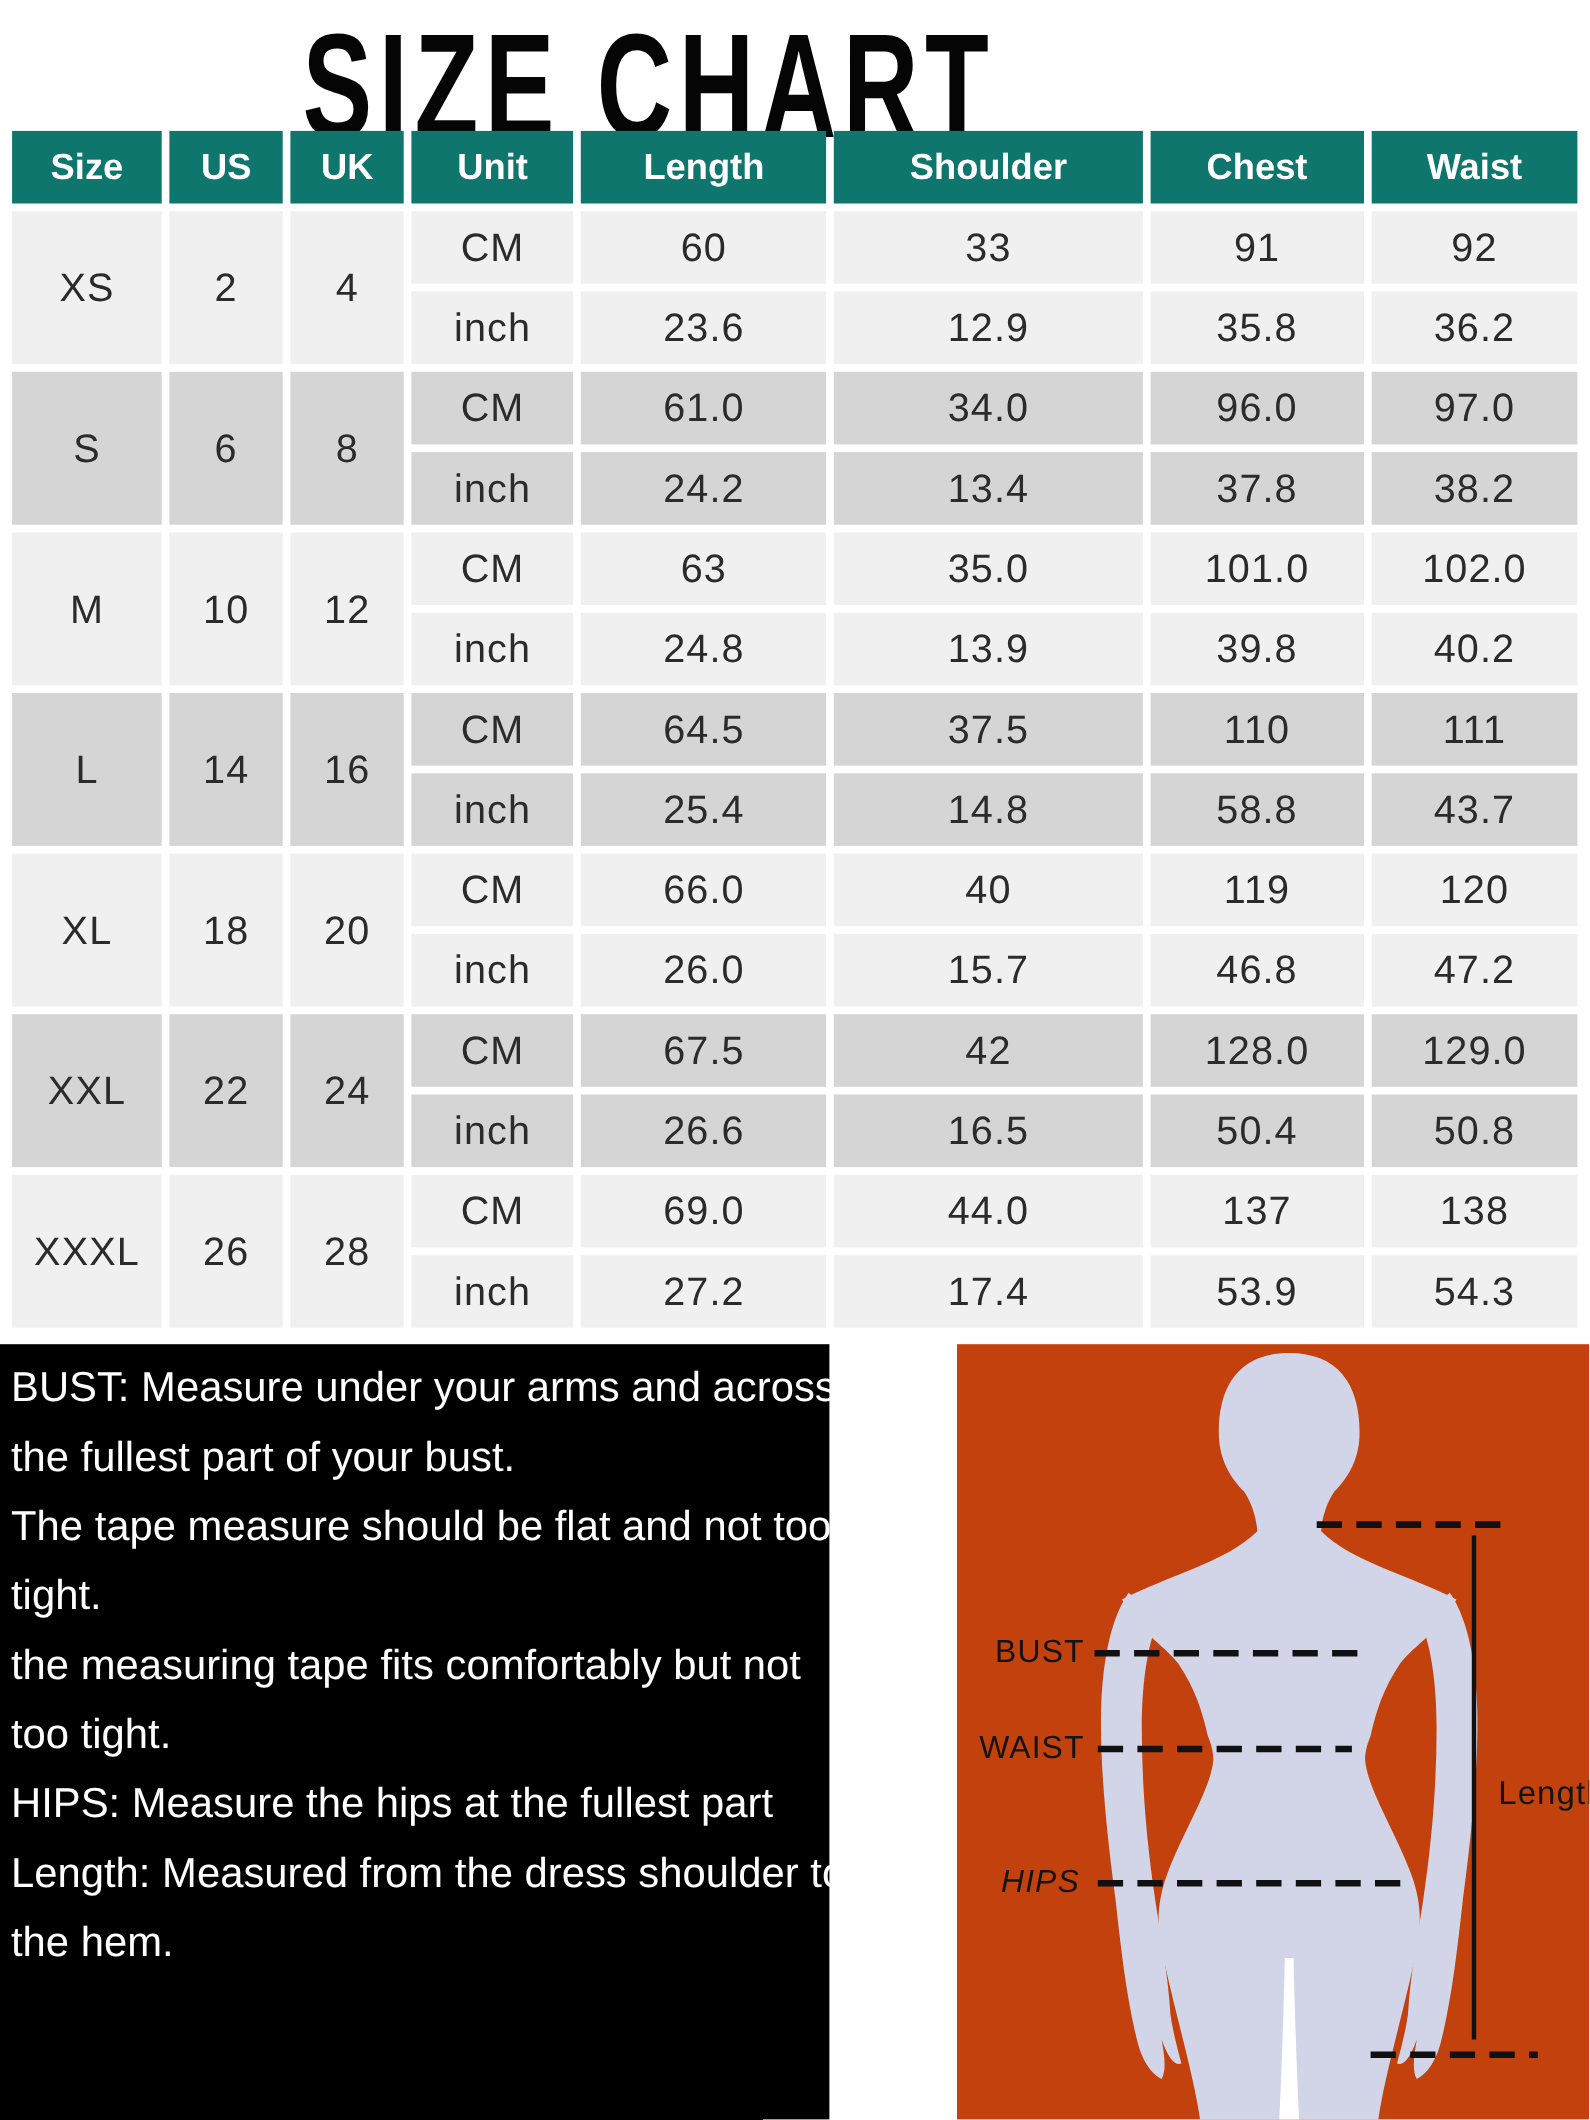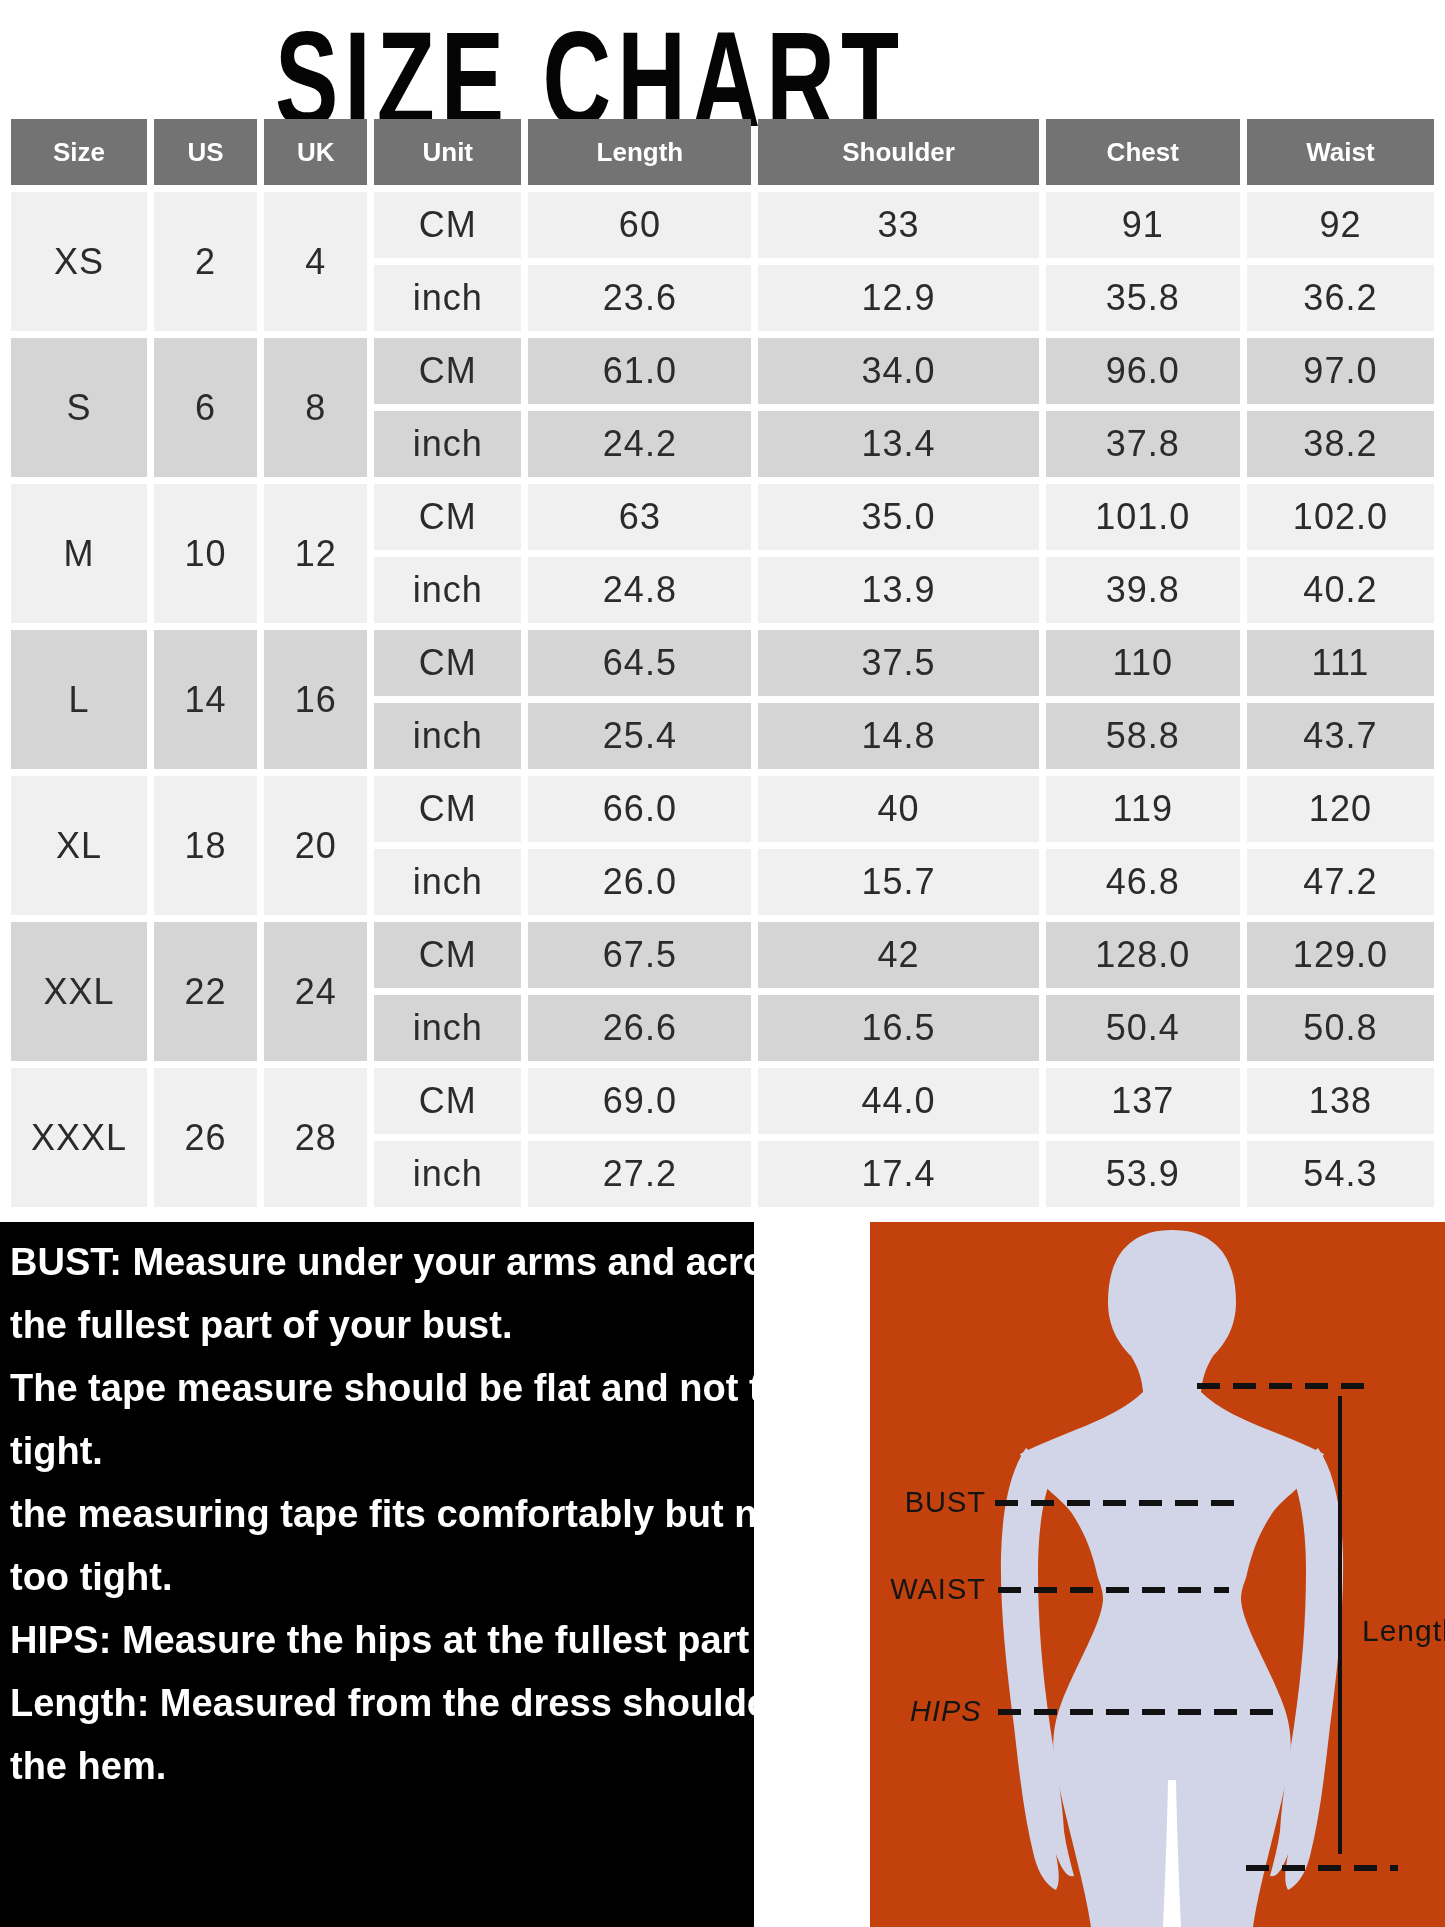--- a/index.html
+++ b/index.html
@@ -12,34 +12,34 @@
     position:absolute;top:2px;left:0;width:1180px;text-align:center;
     font-size:95px;font-weight:bold;letter-spacing:6px;color:#050505;
     transform:scaleY(1.42);transform-origin:top center;white-space:nowrap;
   }
   
   table.size-table{
     position:absolute;top:112px;left:4px;width:1437px;
     border-collapse:separate;border-spacing:7px;table-layout:fixed;
   }
   table.size-table th{
-    background:#737373;color:#ffffff;font-weight:bold;font-size:26px;
+    background:#0f766e;color:#ffffff;font-weight:bold;font-size:33px;
     height:66px;text-align:center;vertical-align:middle;padding:0;
   }
   table.size-table td{
     font-size:36px;font-weight:400;color:#2b2b2b;height:66px;
     text-align:center;vertical-align:middle;padding:0;letter-spacing:1px;
   }
   td.light{background:#f0f0f0;}
   td.dark{background:#d5d5d5;}
   
   .notes{
     position:absolute;top:1222px;left:0;width:754px;height:705px;
     background:#000000;color:#ffffff;box-sizing:border-box;
-    padding:9px 0 0 10px;font-size:38px;line-height:63px;font-weight:700;
+    padding:9px 0 0 10px;font-size:38px;line-height:63px;font-weight:400;
   }
   .notes div{white-space:nowrap;}
   
   .figure{
     position:absolute;top:1222px;left:870px;width:575px;height:705px;background:#c2410c;
   }
   .figure svg{position:absolute;top:0;left:0;}
   .fig-label{
     position:absolute;color:#141414;font-size:29px;letter-spacing:1px;white-space:nowrap;
   }

